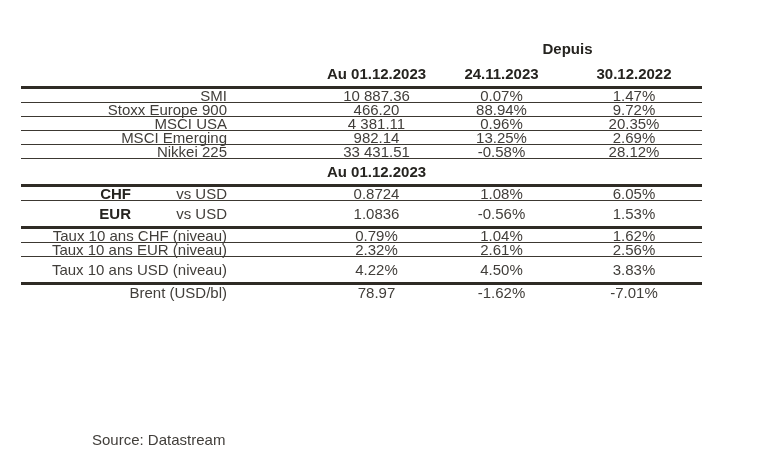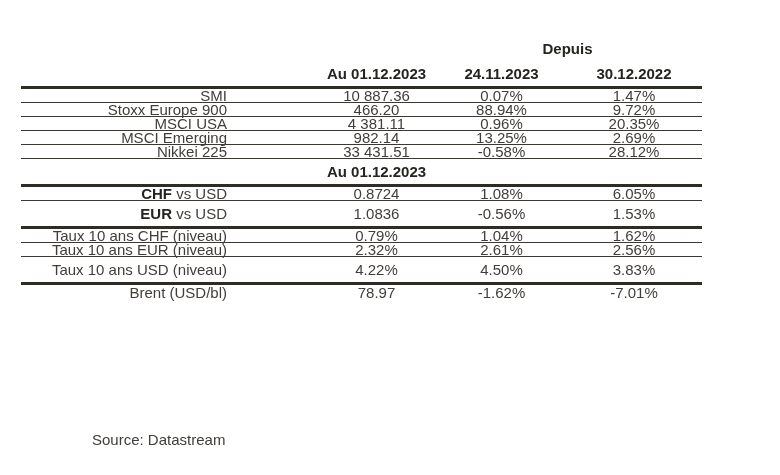--- a/index.html
+++ b/index.html
@@ -46,21 +46,21 @@
     border-bottom:3px solid var(--thick);
     box-sizing:border-box;
   }
   .cell{min-height:1px;}
   .lbl{text-align:right;padding-right:93px;white-space:nowrap;}
   .num{text-align:center;white-space:nowrap;}
   .c4{padding-right:4px;}
   .hdr{font-weight:bold;color:var(--heading);}
   .depuis-cell{text-align:center;font-weight:bold;color:var(--heading);}
   .b{font-weight:bold;color:var(--heading);}
-  .rest{white-space:pre;}
+  .rest{white-space:pre;margin-left:41px;}
   .source{
     position:absolute;left:92px;top:431px;
     font-size:15px;color:var(--text);
   }
 </style>
 </head>
 <body>
 
 <div class="tbl">
 

